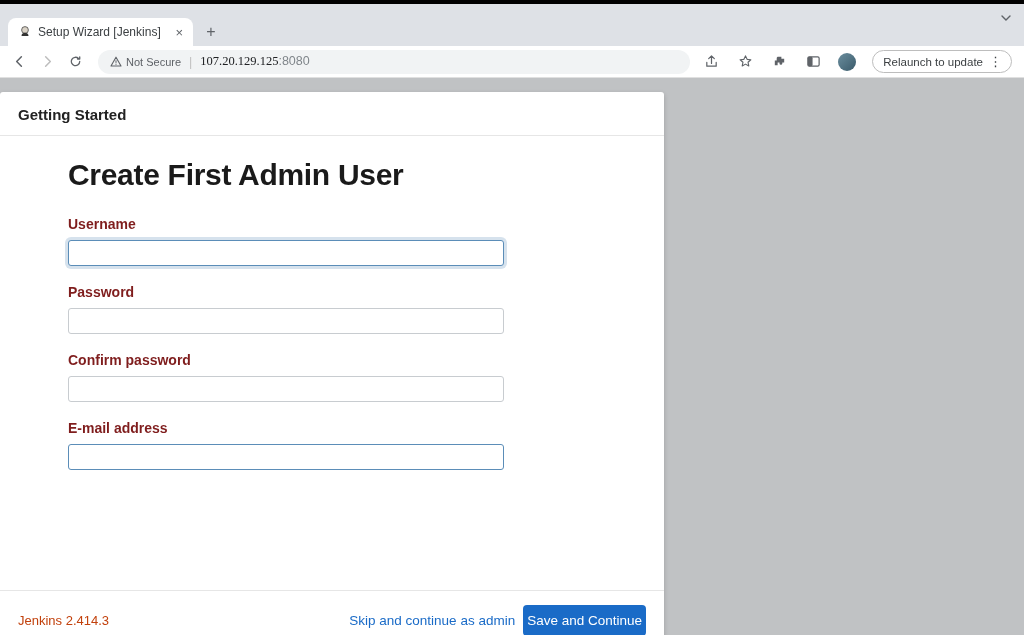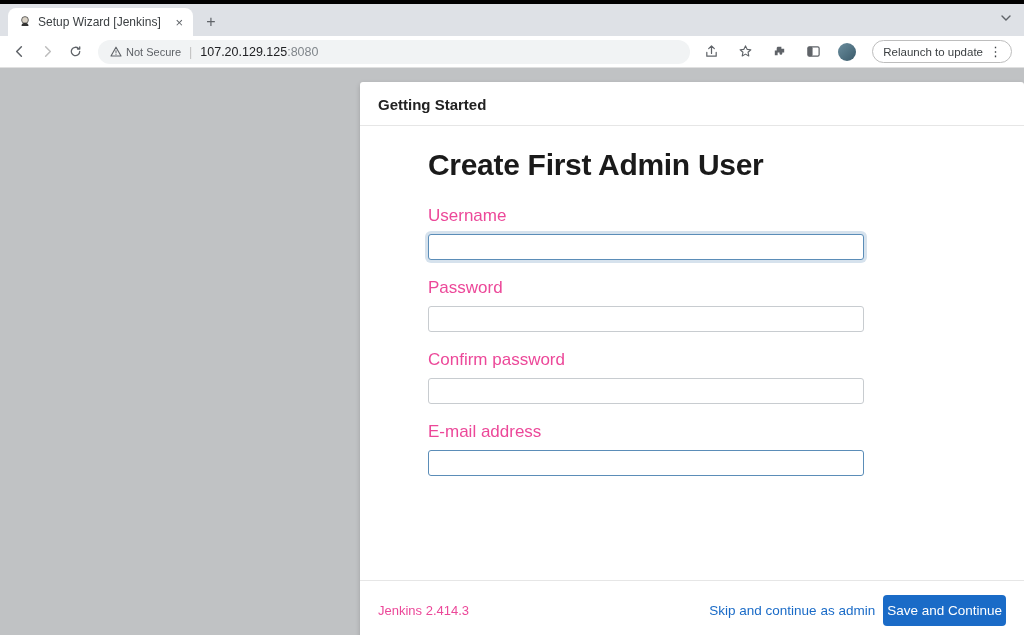--- a/index.html
+++ b/index.html
@@ -11,21 +11,21 @@
       overflow: hidden;
     }
     .chrome {
       background: #fff;
       height: 635px;
       display: flex;
       flex-direction: column;
     }
     .topbar-black { height: 4px; background: #000; }
     .tabstrip {
-      height: 32px;
+      height: 42px;
       background: #dee1e6;
       display: flex;
       align-items: flex-end;
       padding-left: 8px;
       padding-top: 4px;
       position: relative;
     }
     .tab {
       background: #fff;
       border-radius: 8px 8px 0 0;
@@ -76,21 +76,21 @@
       border-radius: 14px;
       display: flex;
       align-items: center;
       padding: 0 12px;
       font-size: 12.5px;
       color: #5f6368;
       gap: 8px;
       margin: 0 6px;
     }
     .omnibox .divider { color: #c0c0c0; }
-    .omnibox .host { color: #202124; }
+    .omnibox .host { color: #202124; font-family: Liberation Serif, serif; }
     .omnibox .port { color: #80868b; }
     .sec-warning { font-size: 11px; display: flex; align-items: center; gap: 4px; }
     .right-icons { display: flex; align-items: center; gap: 16px; padding-right: 4px; }
     .icon-btn {
       width: 18px; height: 18px;
       display: flex; align-items: center; justify-content: center;
       color: #5f6368; cursor: pointer;
     }
     .avatar {
       width: 18px; height: 18px; border-radius: 50%;
@@ -103,21 +103,21 @@
       font-size: 11.5px;
       color: #3c4043;
       display: flex; align-items: center; gap: 6px;
       cursor: pointer; background: #fff;
     }
     .relaunch .dots { font-size: 13px; letter-spacing: -1px; }
     .viewport {
       flex: 1;
       background: #c0c2c4;
       display: flex;
-      justify-content: flex-end;
+      justify-content: flex-start;
       padding-top: 14px;
       overflow: hidden;
     }
     .panel {
       width: 664px;
       background: #fff;
       border-radius: 3px;
       box-shadow: 0 2px 5px rgba(0,0,0,0.18);
       display: flex;
       flex-direction: column;
@@ -137,24 +137,25 @@
     }
     .page-title {
       font-size: 30px;
       font-weight: 700;
       color: #1a1a1a;
       margin-bottom: 24px;
       letter-spacing: -0.3px;
     }
     .field { margin-bottom: 18px; }
     .field-label {
-      font-size: 17px;
-      color: #ec4899;
+      font-size: 14px;
+      color: #7f1d1d;
       margin-bottom: 8px;
       display: block;
+      font-weight: bold;
     }
     .field-input {
       width: 436px;
       height: 26px;
       border: 1px solid #c8ccd0;
       border-radius: 3px;
       padding: 0 8px;
       font-size: 13px;
       outline: none;
     }
@@ -163,21 +164,21 @@
       box-shadow: 0 0 0 3px rgba(91,141,184,0.25);
     }
     .field-input.hover { border: 1px solid #5b8db8; }
     .panel-footer {
       border-top: 1px solid #e6e6e6;
       padding: 14px 18px;
       display: flex;
       align-items: center;
       font-size: 13px;
     }
-    .version { color: #ec4899; }
+    .version { color: #c2410c; }
     .footer-actions { margin-left: auto; display: flex; align-items: center; gap: 8px; }
     .skip-link {
       color: #1a6bc7;
       text-decoration: none;
       font-size: 13.5px;
       cursor: pointer;
     }
     .primary-btn {
       background: #1a6bc7;
       color: #fff;

